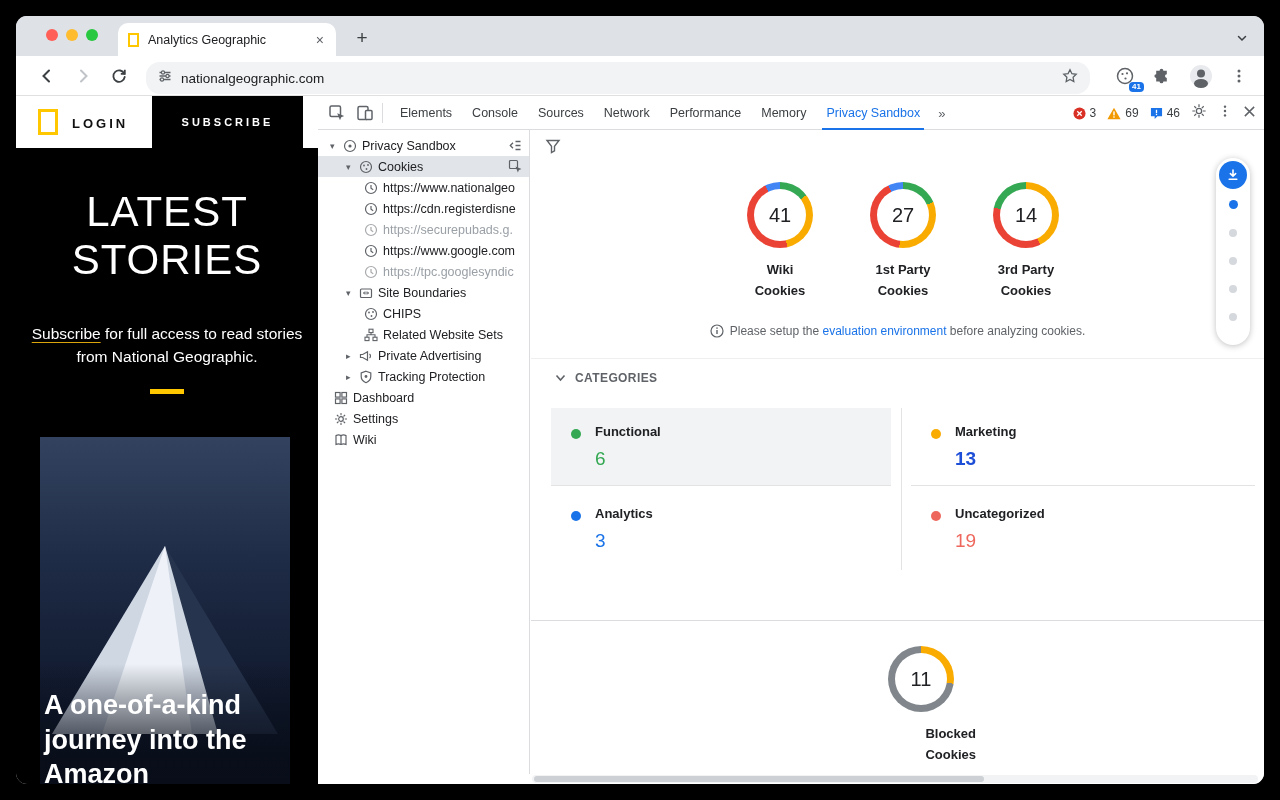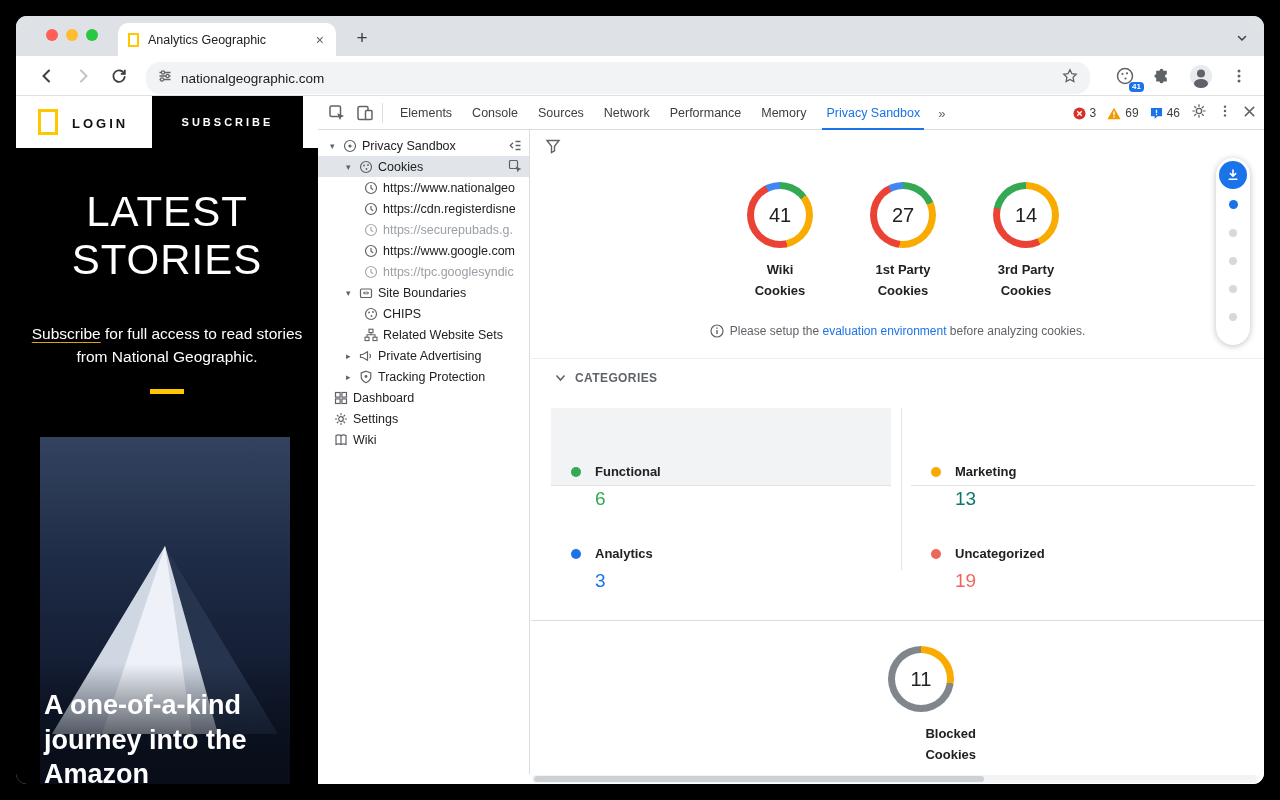--- a/index.html
+++ b/index.html
@@ -73,21 +73,21 @@
   .donut-num { position:absolute; inset:0; display:flex; align-items:center; justify-content:center; font-size:20px; color:#202124; }
   .donut-label { margin-top:12px; font-size:13px; font-weight:700; color:#202124; line-height:1.6; }
   .donut-label span { display:block; }
   .info-row { position:absolute; top:194px; left:0; width:100%; display:flex; align-items:center; justify-content:center; gap:6px; font-size:12px; color:#5F6368; }
   .info-row a { color:#1A73E8; text-decoration:none; }
   .sec-line { position:absolute; top:228px; left:0; right:0; height:1px; background:#EFEFEF; }
   .cat-header { position:absolute; top:241px; left:24px; display:flex; align-items:center; gap:9px; font-size:12px; font-weight:700; color:#5F6368; letter-spacing:.4px; }
   .cat-cell { position:absolute; padding:16px 0 0 20px; }
   .cat-cell.bline { border-bottom:1px solid #E3E3E3; }
   .cat-cell.highlighted { background:#F1F3F4; }
-  .cat-top { display:flex; align-items:center; gap:14px;margin-top:40px; }
+  .cat-top { display:flex; align-items:flex-end; gap:14px; }
   .cat-dot { width:10px; height:10px; border-radius:50%; flex:none; }
   .cat-name { font-size:13px; font-weight:700; color:#202124; }
   .cat-count { margin:9px 0 0 24px; font-size:19px; }
   .vdiv { position:absolute; left:370px; top:278px; width:1px; height:162px; background:#E3E3E3; }
   .bigdiv { position:absolute; left:0; right:0; top:490px; height:1px; background:#DADCE0; }
   .blocked-card { position:absolute; left:335px; top:516px; width:110px; text-align:right; }
 
   .float-panel { position:absolute; right:14px; top:62px; width:34px; height:187px; background:#fff; border-radius:17px; box-shadow:0 1px 6px rgba(0,0,0,.25); display:flex; flex-direction:column; align-items:center; padding-top:3px; }
   .dl-btn { width:28px; height:28px; border-radius:50%; background:#1A73E8; display:flex; align-items:center; justify-content:center; }
   .step-dot { border-radius:50%; }
@@ -471,21 +471,21 @@
             <span class="cat-dot" style="background: rgb(52, 168, 83);"></span>
             <span class="cat-name">Functional</span>
           </div>
         <div class="cat-count" style="color: rgb(52, 168, 83);">6</div>
       </div>
       <div class="cat-cell bline" style="left:380px;top:278px;width:344px;height:78px">
         <div class="cat-top">
             <span class="cat-dot" style="background: rgb(249, 171, 0);"></span>
             <span class="cat-name">Marketing</span>
           </div>
-        <div class="cat-count" style="color: #0f766e;">13</div>
+        <div class="cat-count" style="color: #1d4ed8; font-weight: bold;">13</div>
       </div>
       <div class="cat-cell" style="left:20px;top:360px;width:340px;height:80px">
         <div class="cat-top">
             <span class="cat-dot" style="background: rgb(26, 115, 232);"></span>
             <span class="cat-name">Analytics</span>
           </div>
         <div class="cat-count" style="color: rgb(26, 115, 232);">3</div>
       </div>
       <div class="cat-cell" style="left:380px;top:360px;width:344px;height:80px">
         <div class="cat-top">

